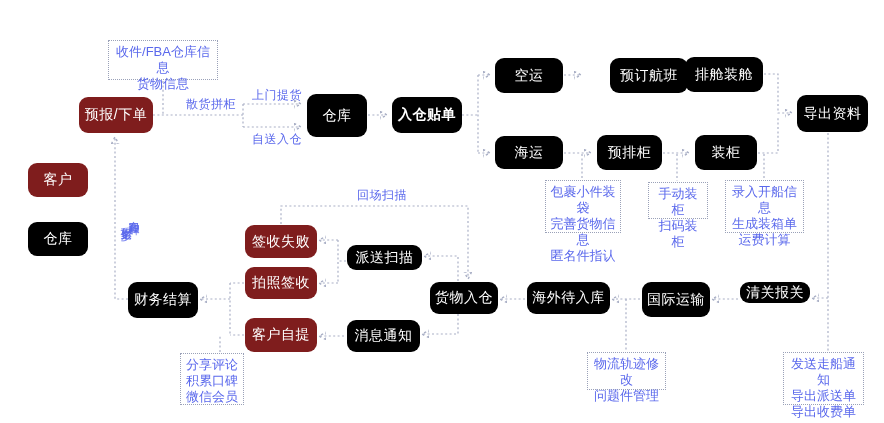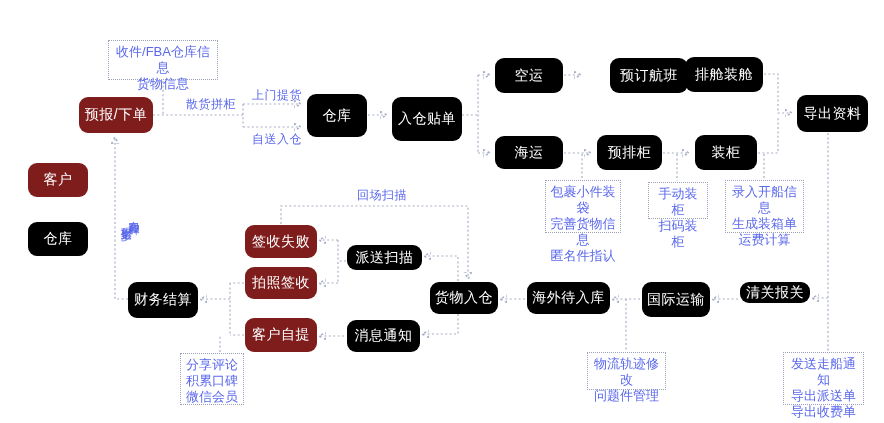--- a/index.html
+++ b/index.html
@@ -96,21 +96,21 @@
     <path d="M220,352 L220,335"></path>
 
     <path d="M128,299 L115,299 L115,138" marker-end="url(#arr)"></path>
   </svg>
 
   <div class="node cyan" style="left:28px;top:163px;width:60px;height:34px;text-align:right;">客户</div>
   <div class="node blue" style="left:28px;top:222px;width:60px;height:34px;">仓库</div>
 
   <div class="node cyan" style="left:79px;top:97px;width:74px;height:36px;">预报/下单</div>
   <div class="node blue" style="left:307px;top:94px;width:60px;height:43px;">仓库</div>
-  <div class="node blue" style="left:392px;top:97px;width:70px;height:44px;">入仓贴单</div>
+  <div class="node blue" style="left:392px;top:97px;width:70px;height:36px;font-weight:bold;">入仓贴单</div>
   <div class="node blue" style="left:495px;top:58px;width:68px;height:35px;">空运</div>
   <div class="node blue" style="left:587px;top:58px;width:78px;height:35px;margin-left:23px;">预订航班</div>
   <div class="node blue" style="left:685px;top:57px;width:78px;height:35px;">排舱装舱</div>
   <div class="node blue" style="left:797px;top:95px;width:71px;height:37px;">导出资料</div>
   <div class="node blue" style="left:495px;top:136px;width:68px;height:33px;">海运</div>
   <div class="node blue" style="left:597px;top:135px;width:65px;height:35px;">预排柜</div>
   <div class="node blue" style="left:695px;top:135px;width:62px;height:35px;">装柜</div>
 
   <div class="node blue" style="left:128px;top:282px;width:70px;height:36px;">财务结算</div>
   <div class="node cyan" style="left:245px;top:225px;width:72px;height:33px;">签收失败</div>

